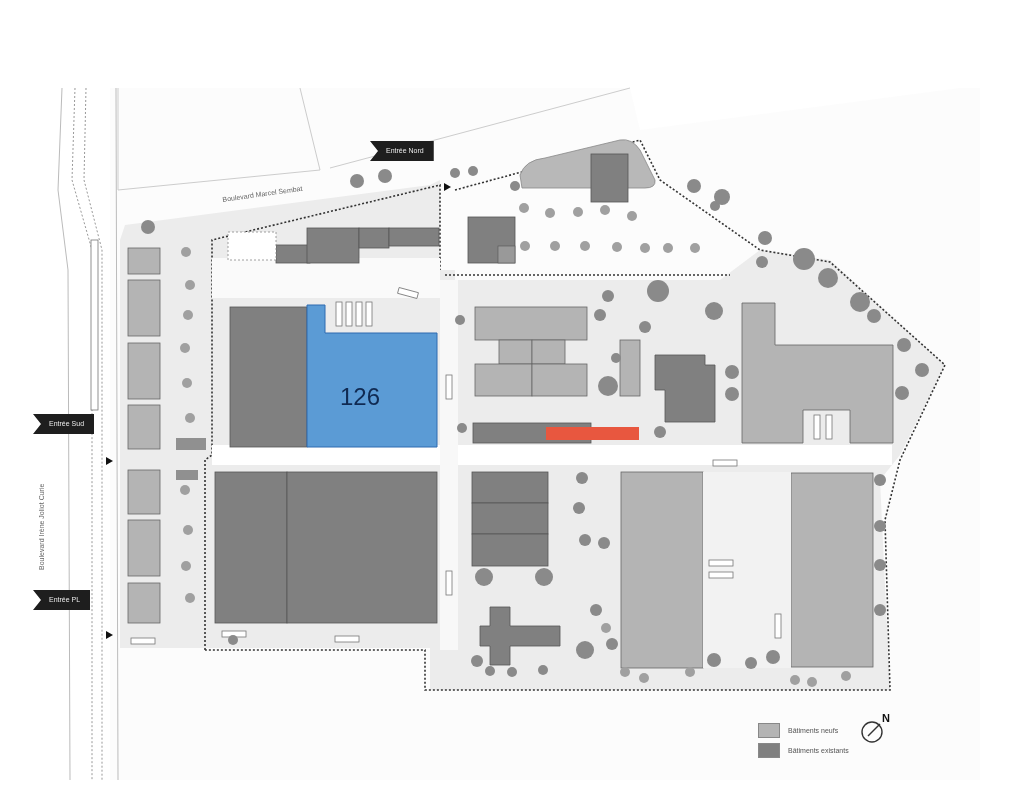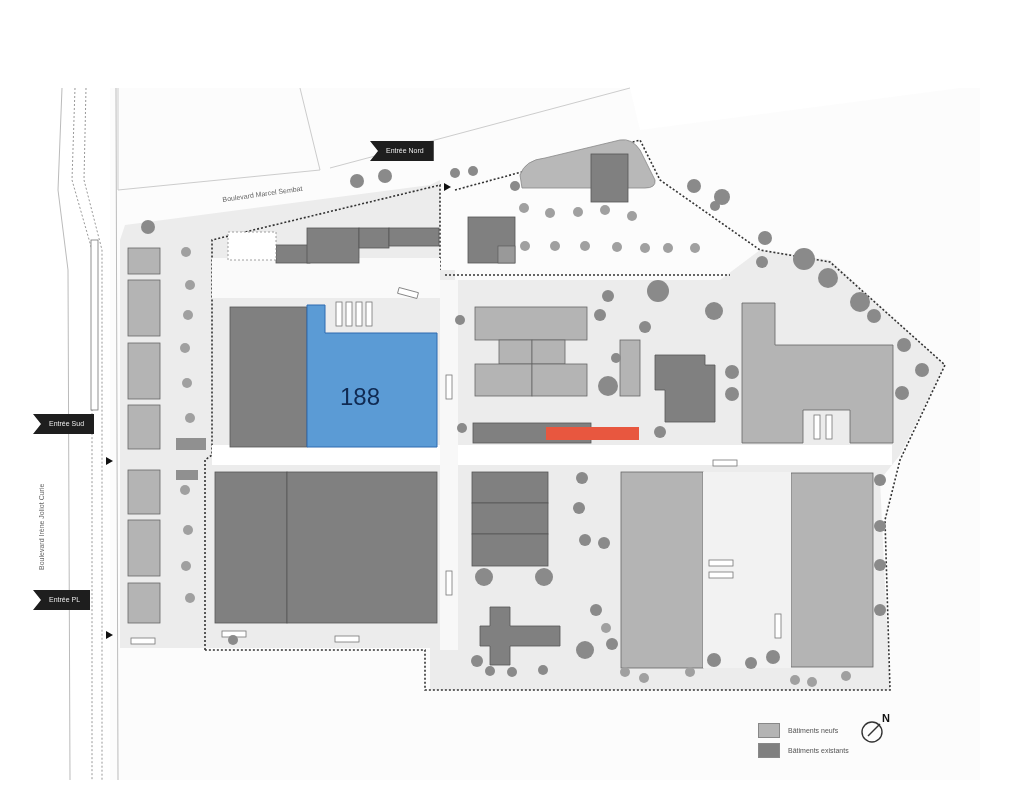--- a/index.html
+++ b/index.html
@@ -211,21 +211,21 @@
           <circle cx="690" cy="672" r="5"></circle>
           <circle cx="795" cy="680" r="5"></circle>
         <circle cx="812" cy="682" r="5"></circle>
           <circle cx="846" cy="676" r="5"></circle>
       </g>
     </g>
 
   </svg>
 
 
-  <div class="bld-label" style="left:340px;top:383px;">188</div>
+  <div class="bld-label" style="left:340px;top:383px;">126</div>
 
   <div class="flag" style="left:370px;top:141px;">
     <span>Entrée Nord</span>
   </div>
   <div class="flag-tri" style="left:444px;top:183px;"></div>
 
   <div class="flag" style="left:33px;top:414px;">
     <span>Entrée Sud</span>
   </div>
   <div class="flag-tri" style="left:106px;top:457px;"></div>

